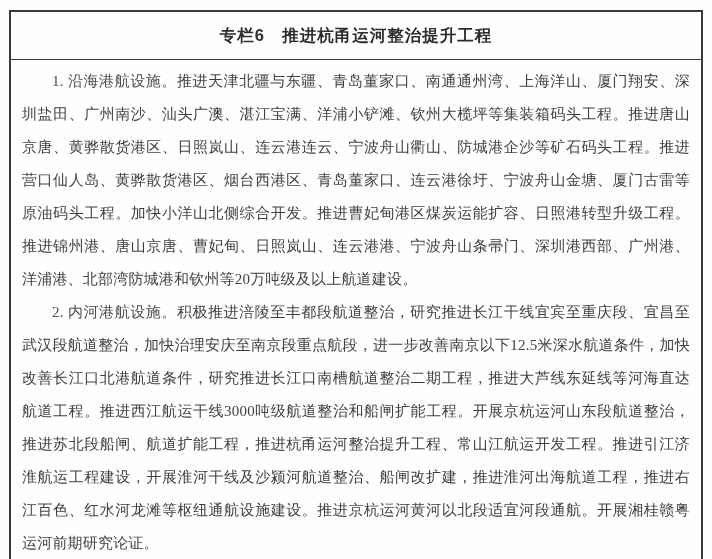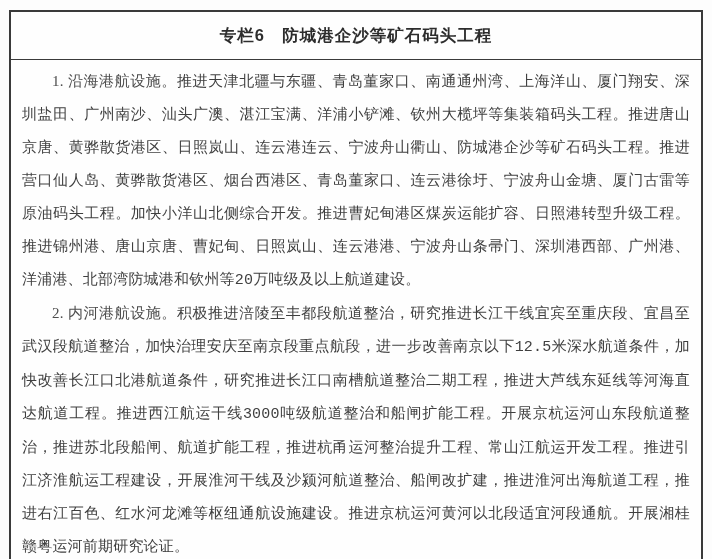--- a/index.html
+++ b/index.html
@@ -49,28 +49,28 @@
     text-indent: 2em;
   }
   .seg-lead {
     color: #4d4d4d;
     font-family: "Liberation Serif", serif;
   }
   .seg-normal {
     font-style: normal;
   }
   .seg-num {
-    font-family: Liberation Mono, monospace;
+    font-family: Liberation Serif, serif;
     font-style: normal;
   }
 </style>
 </head>
 <body>
 
 <div class="page">
   <div class="panel">
-    <div class="panel-title">专栏6　防城港企沙等矿石码头工程</div>
+    <div class="panel-title">专栏6　推进杭甬运河整治提升工程</div>
     <div class="panel-body">
         <p class="para"><span class="seg-lead">1. 沿海港航设施。</span><span class="seg-normal">推进天津北疆与东疆、青岛董家口、南通通州湾、上海洋山、厦门翔安、深圳盐田、广州南沙、汕头广澳、湛江宝满、洋浦小铲滩、钦州大榄坪等集装箱码头工程。推进唐山京唐、黄骅散货港区、日照岚山、连云港连云、宁波舟山衢山、防城港企沙等矿石码头工程。推进营口仙人岛、黄骅散货港区、烟台西港区、青岛董家口、连云港徐圩、宁波舟山金塘、厦门古雷等原油码头工程。加快小洋山北侧综合开发。推进曹妃甸港区煤炭运能扩容、日照港转型升级工程。推进锦州港、唐山京唐、曹妃甸、日照岚山、连云港港、宁波舟山条帚门、深圳港西部、广州港、洋浦港、北部湾防城港和钦州等</span><span class="seg-num">20</span><span class="seg-normal">万吨级及以上航道建设。</span></p>
         <p class="para"><span class="seg-lead">2. 内河港航设施。</span><span class="seg-normal">积极推进涪陵至丰都段航道整治，研究推进长江干线宜宾至重庆段、宜昌至武汉段航道整治，加快治理安庆至南京段重点航段，进一步改善南京以下</span><span class="seg-num">12.5</span><span class="seg-normal">米深水航道条件，加快改善长江口北港航道条件，研究推进长江口南槽航道整治二期工程，推进大芦线东延线等河海直达航道工程。推进西江航运干线</span><span class="seg-num">3000</span><span class="seg-normal">吨级航道整治和船闸扩能工程。开展京杭运河山东段航道整治，推进苏北段船闸、航道扩能工程，推进杭甬运河整治提升工程、常山江航运开发工程。推进引江济淮航运工程建设，开展淮河干线及沙颍河航道整治、船闸改扩建，推进淮河出海航道工程，推进右江百色、红水河龙滩等枢纽通航设施建设。推进京杭运河黄河以北段适宜河段通航。开展湘桂赣粤运河前期研究论证。</span></p>
       </div>
   </div>
 </div>
 
 </body></html>

